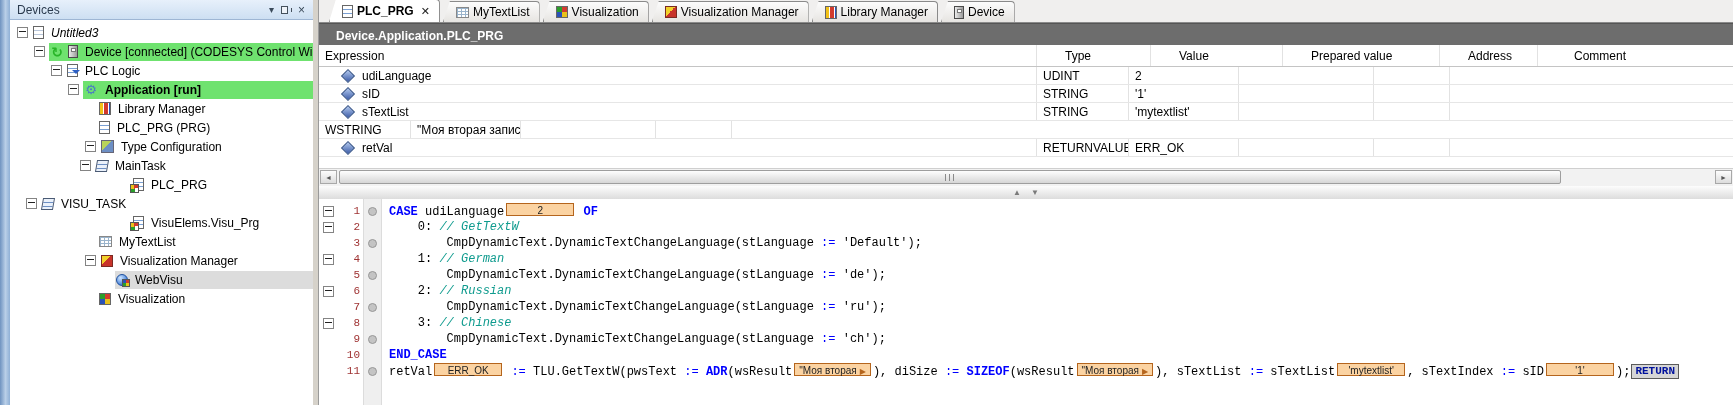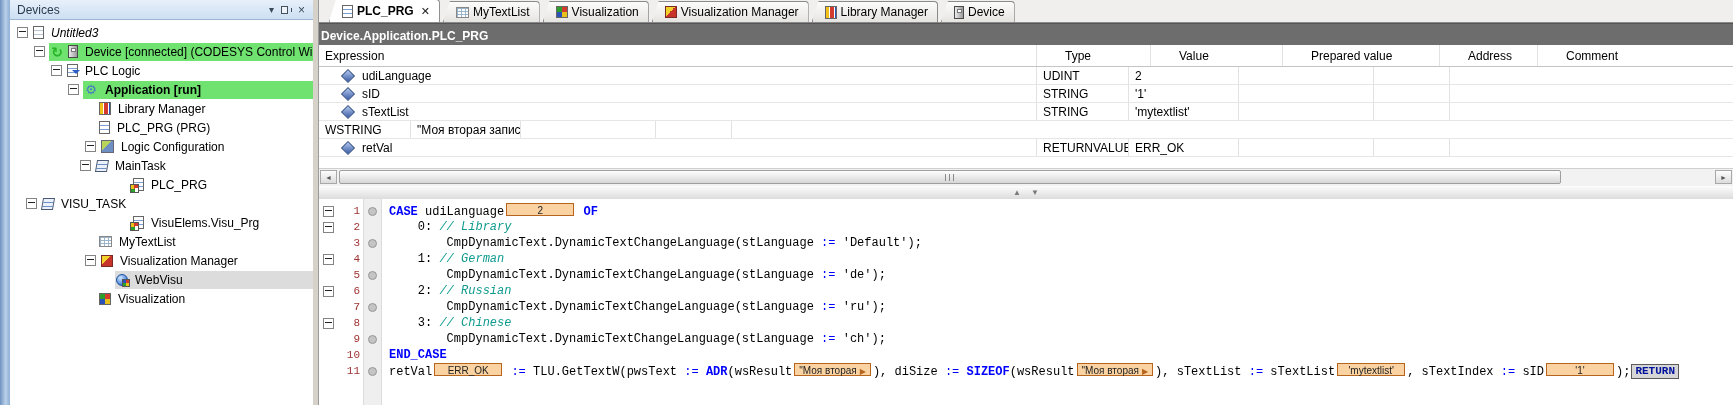--- a/index.html
+++ b/index.html
@@ -65,34 +65,34 @@
   
   #tabstrip{height:22px;background:#f0efee;display:flex;align-items:flex-end;padding-left:10px;border-bottom:1px solid #8a8a8a;}
   .tab{display:inline-flex;align-items:center;height:20px;padding:0 9px 0 12px;margin-right:3px;
        border:1px solid #8a8a8a;border-bottom:none;border-radius:2px 4px 0 0;
        background:linear-gradient(#fcfcfc,#e6e4e1);clip-path:polygon(7px 0,100% 0,100% 100%,0 100%);white-space:nowrap;}
   .tab.active{background:#fff;font-weight:bold;height:22px;}
   .tab .close{margin-left:7px;font-weight:bold;color:#222;font-size:11px;}
 
   
   #breadcrumb-bar{height:23px;background:#6d6d6d;border-top:1px solid #555;color:#fff;font-weight:bold;
-                  display:flex;align-items:center;padding-left:2px;}
+                  display:flex;align-items:center;padding-left:17px;}
 
   
   #watch{position:absolute;left:0;top:45px;right:0;height:123px;background:#fff;}
   .wrow{display:flex;align-items:center;}
   .wrow.header{height:21px;border-bottom:1px solid #c4c4c4;gap:22px;}
   .wrow.body{height:17px;border-bottom:1px solid #e6e6e6;}
   .wcell{height:100%;display:flex;align-items:center;padding-left:6px;border-right:1px solid #e2e2e2;overflow:hidden;white-space:nowrap;box-sizing:border-box;}
   .col-expr{width:718px;}
   .col-type{width:92px;}
   .col-value{width:110px;}
   .col-prep{width:135px;}
   .col-addr{width:76px;}
-  .col-comment{flex:1;border-right:none;}
+  .col-comment{flex:1;border-right:none;margin-left:8px;}
   .var-diamond{width:8px;height:8px;transform:rotate(45deg);background:linear-gradient(135deg,#b2c8ee,#3c5ca8);
                border:1px solid #27477f;margin:0 9px 0 18px;flex:none;}
 
   
   #hscroll{position:absolute;left:0;top:168px;right:0;height:17px;background:#f2f2f2;border-top:1px solid #cfcfcf;border-bottom:1px solid #cfcfcf;}
   .sb-btn{position:absolute;top:1px;width:17px;height:14px;background:linear-gradient(#fdfdfd,#dcdcdc);border:1px solid #a8a8a8;
           display:flex;align-items:center;justify-content:center;font-size:7px;color:#555;box-sizing:border-box;}
   #sb-left{left:1px;}
   #sb-right{right:1px;}
   #sb-thumb{position:absolute;left:20px;top:1px;width:1222px;height:14px;background:linear-gradient(#fefefe,#d6d6d6);
@@ -183,21 +183,21 @@
           <span class="exp-spacer"></span>
           <span class="thl">
             <span class="ticon icon-doc"></span>
             <span class="tlabel">PLC_PRG (PRG)</span>
           </span>
         </div>
         <div class="trow" style="padding-left: 75px;">
           <span class="expander"></span>
           <span class="thl">
             <span class="ticon icon-taskcfg"></span>
-            <span class="tlabel">Logic Configuration</span>
+            <span class="tlabel">Type Configuration</span>
           </span>
         </div>
         <div class="trow" style="padding-left: 70px;">
           <span class="expander"></span>
           <span class="thl">
             <span class="ticon icon-task"></span>
             <span class="tlabel">MainTask</span>
           </span>
         </div>
         <div class="trow" style="padding-left: 109px;">
@@ -359,21 +359,21 @@
 
     <div id="splitter">
       <span>▲</span>
       <span>▼</span>
     </div>
 
     <div id="code-pane">
       <div id="bullet-strip"></div>
       <div id="code-lines">
           <div class="cline"><span class="g-fold"><span class="fold-box"></span></span><span class="g-num">1</span><span class="g-bullet"><span class="bullet"></span></span><span class="ctext"><span class="tk-k">CASE</span><span class="tk-p"> udiLanguage</span><span class="vbox"><span>2</span></span><span class="tk-p"> </span><span class="tk-k">OF</span></span></div>
-          <div class="cline"><span class="g-fold"><span class="fold-box"></span></span><span class="g-num">2</span><span class="g-bullet"></span><span class="ctext"><span class="tk-p">    0: </span><span class="tk-c">// Library</span></span></div>
+          <div class="cline"><span class="g-fold"><span class="fold-box"></span></span><span class="g-num">2</span><span class="g-bullet"></span><span class="ctext"><span class="tk-p">    0: </span><span class="tk-c">// GetTextW</span></span></div>
           <div class="cline"><span class="g-fold"></span><span class="g-num">3</span><span class="g-bullet"><span class="bullet"></span></span><span class="ctext"><span class="tk-p">        CmpDynamicText.DynamicTextChangeLanguage(stLanguage </span><span class="tk-o">:=</span><span class="tk-p"> 'Default');</span></span></div>
           <div class="cline"><span class="g-fold"><span class="fold-box"></span></span><span class="g-num">4</span><span class="g-bullet"></span><span class="ctext"><span class="tk-p">    1: </span><span class="tk-c">// German</span></span></div>
           <div class="cline"><span class="g-fold"></span><span class="g-num">5</span><span class="g-bullet"><span class="bullet"></span></span><span class="ctext"><span class="tk-p">        CmpDynamicText.DynamicTextChangeLanguage(stLanguage </span><span class="tk-o">:=</span><span class="tk-p"> 'de');</span></span></div>
           <div class="cline"><span class="g-fold"><span class="fold-box"></span></span><span class="g-num">6</span><span class="g-bullet"></span><span class="ctext"><span class="tk-p">    2: </span><span class="tk-c">// Russian</span></span></div>
           <div class="cline"><span class="g-fold"></span><span class="g-num">7</span><span class="g-bullet"><span class="bullet"></span></span><span class="ctext"><span class="tk-p">        CmpDynamicText.DynamicTextChangeLanguage(stLanguage </span><span class="tk-o">:=</span><span class="tk-p"> 'ru');</span></span></div>
           <div class="cline"><span class="g-fold"><span class="fold-box"></span></span><span class="g-num">8</span><span class="g-bullet"></span><span class="ctext"><span class="tk-p">    3: </span><span class="tk-c">// Chinese</span></span></div>
           <div class="cline"><span class="g-fold"></span><span class="g-num">9</span><span class="g-bullet"><span class="bullet"></span></span><span class="ctext"><span class="tk-p">        CmpDynamicText.DynamicTextChangeLanguage(stLanguage </span><span class="tk-o">:=</span><span class="tk-p"> 'ch');</span></span></div>
           <div class="cline"><span class="g-fold"></span><span class="g-num">10</span><span class="g-bullet"></span><span class="ctext"><span class="tk-k">END_CASE</span></span></div>
           <div class="cline"><span class="g-fold"></span><span class="g-num">11</span><span class="g-bullet"><span class="bullet"></span></span><span class="ctext"><span class="tk-p">retVal</span><span class="vbox"><span>ERR_OK</span></span><span class="tk-p"> </span><span class="tk-o">:=</span><span class="tk-p"> TLU.GetTextW(pwsText </span><span class="tk-o">:=</span><span class="tk-p"> </span><span class="tk-k">ADR</span><span class="tk-p">(wsResult</span><span class="ebox"><span>"Моя вторая</span><span class="arr">▶</span></span><span class="tk-p">), diSize </span><span class="tk-o">:=</span><span class="tk-p"> </span><span class="tk-k">SIZEOF</span><span class="tk-p">(wsResult</span><span class="ebox"><span>"Моя вторая</span><span class="arr">▶</span></span><span class="tk-p">), sTextList </span><span class="tk-o">:=</span><span class="tk-p"> sTextList</span><span class="vbox"><span>'mytextlist'</span></span><span class="tk-p">, sTextIndex </span><span class="tk-o">:=</span><span class="tk-p"> sID</span><span class="vbox"><span>'1'</span></span><span class="tk-p">);</span><span class="rbox">RETURN</span></span></div>
         </div>

